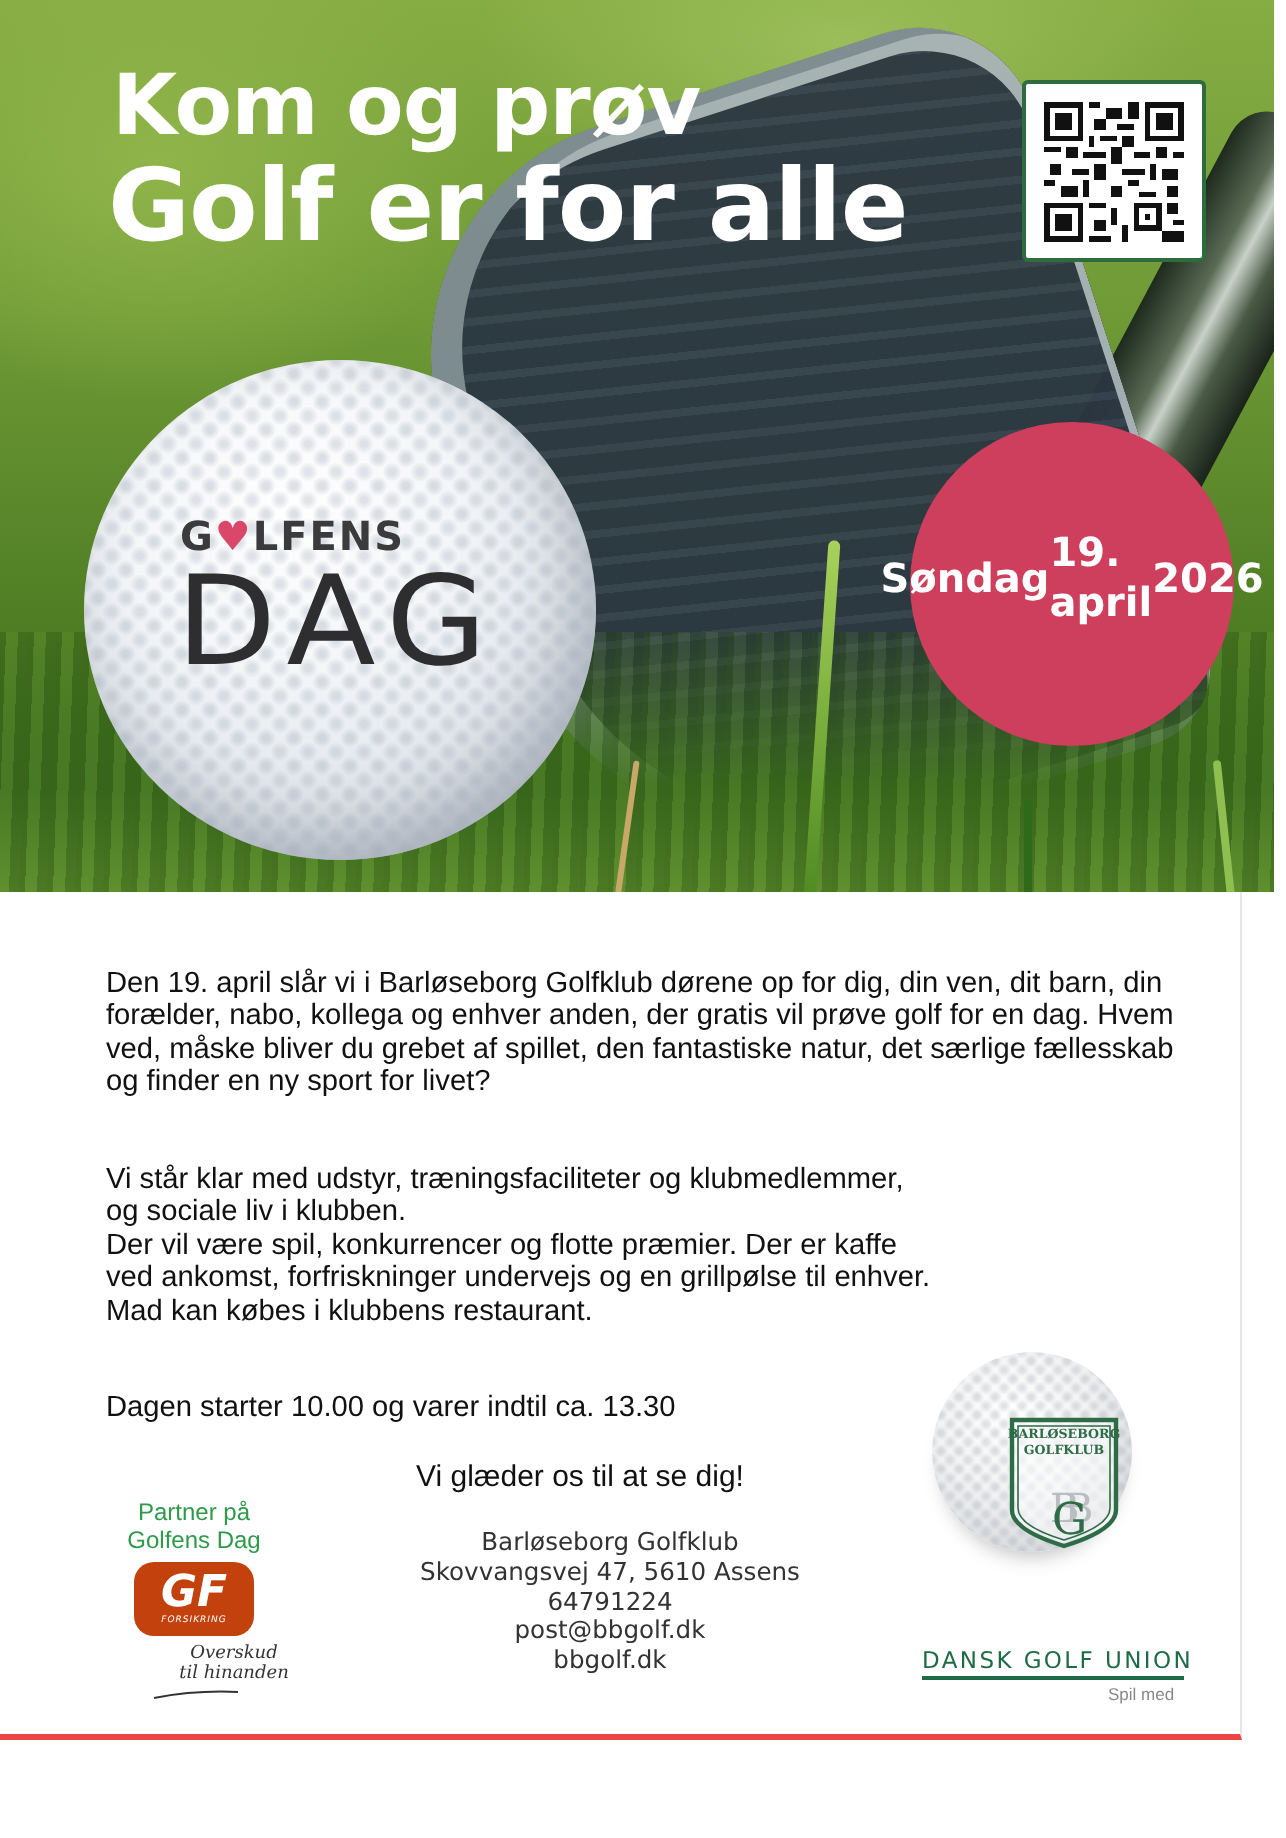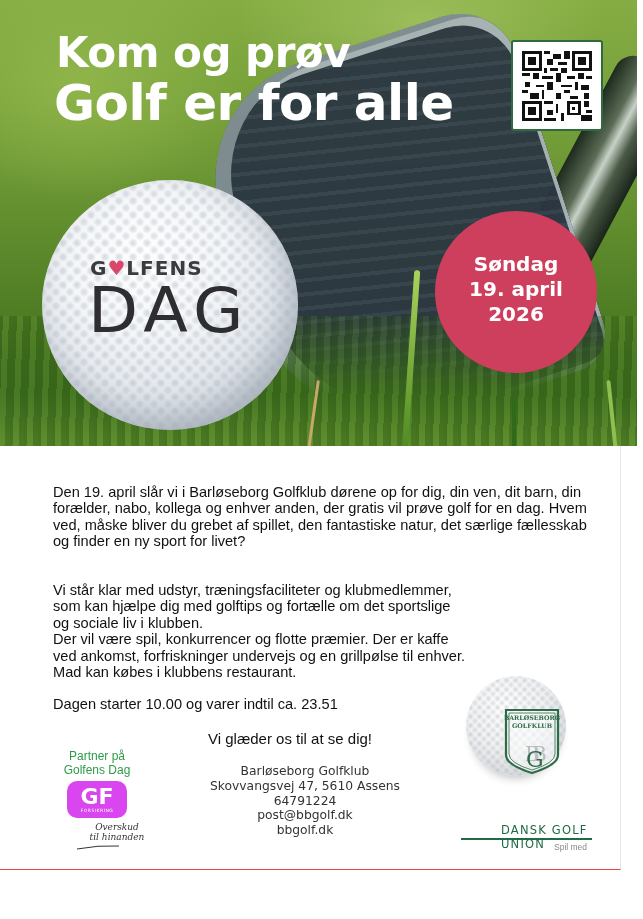--- a/index.html
+++ b/index.html
@@ -1,21 +1,21 @@
 <!DOCTYPE html>
 <html><head>
 <meta charset="utf-8">
 <style>
   * { box-sizing: border-box; margin: 0; padding: 0; }
   html, body { width: 643px; height: 919px; background: #ffffff; overflow: hidden; }
   body { position: relative; font-family: "Liberation Sans", sans-serif; }
 
   .page {
     position: absolute; left: 0; top: 0; width: 621px; height: 870px;
-    background: #ffffff; border-right: 1px solid #e6e6e6; border-bottom: 1px solid #ef4444;
+    background: #ffffff; border-right: 1px solid #e6e6e6; border-bottom: 3px solid #ef4444;
   }
 
   
   .hero {
     position: absolute; left: 0; top: 0; width: 637px; height: 446px; overflow: hidden;
     background:
       radial-gradient(ellipse 260px 120px at 420px 20px, #9bbd5a 0%, rgba(155,189,90,0) 70%),
       radial-gradient(ellipse 220px 160px at 80px 80px, #8fb54a 0%, rgba(143,181,74,0) 75%),
       linear-gradient(180deg, #86ad43 0%, #6f9a36 35%, #4f7d24 70%, #3b6a1a 100%);
   }
@@ -84,23 +84,23 @@
   }
   .logo-heart { color: #d9486a; }
   .logo-dag {
     position: absolute; left: 88px; top: 274px;
     font-family: "DejaVu Sans", sans-serif; font-weight: normal; font-size: 62px; color: #2e2e30;
     letter-spacing: 6px; transform: scaleX(1.05); transform-origin: left;
   }
 
   
   .date-circle {
-    position: absolute; left: 435px; top: 211px; width: 162px; height: 162px; border-radius: 50%;
+    position: absolute; left: 455px; top: 211px; width: 162px; height: 162px; border-radius: 50%;
     background: #cd3f5d;
-    display: flex; flex-direction: column; align-items: center; justify-content: center;
+    display: flex; flex-direction: row; align-items: center; justify-content: center;
     color: #ffffff; font-family: "DejaVu Sans", sans-serif; font-weight: bold; font-size: 20px;
     line-height: 25px; padding-bottom: 6px;
   }
 
   
   .body-text {
     position: absolute; left: 53px; width: 560px;
     font-family: "Liberation Sans", sans-serif; font-size: 14.6px; line-height: 16.4px; color: #111111;
   }
   .p1 { top: 484px; }
@@ -111,22 +111,22 @@
     font-family: "Liberation Sans", sans-serif; font-size: 15px; color: #111111; margin-left: 40px;
   }
 
   
   .partner-label {
     position: absolute; left: 54px; top: 749px; width: 86px; text-align: center;
     font-family: "Liberation Sans", sans-serif; font-size: 12px; line-height: 14px; color: #2f9a4a;
   }
   .gf-logo {
     position: absolute; left: 67px; top: 781px; width: 60px; height: 37px;
-    background: #d946ef; border-radius: 10px;
-    display: flex; flex-direction: column; align-items: center; justify-content: center; color: #fff;
+    background: #c2410c; border-radius: 10px;
+    display: flex; flex-direction: column; align-items: center; justify-content: center; color: #fff; font-style: italic;
   }
   .gf-letters { font-family: "DejaVu Sans", sans-serif; font-weight: bold; font-size: 22px; line-height: 22px; }
   .gf-sub { font-family: "DejaVu Sans", sans-serif; font-size: 4.5px; letter-spacing: 0.5px; line-height: 6px; }
   .gf-tagline {
     position: absolute; left: 87px; top: 822px; width: 60px; text-align: center;
     font-family: "DejaVu Serif", serif; font-style: italic; font-size: 9px; line-height: 10px; color: #333;
   }
   .gf-swoosh { position: absolute; left: 76px; top: 844px; }
 
   
@@ -150,21 +150,21 @@
   }
   .shield {
     position: absolute; left: 503px; top: 707px; width: 58px; height: 68px;
   }
   .shield-text {
     position: absolute; left: 503px; top: 714px; width: 58px; text-align: center;
     font-family: "DejaVu Serif", serif; font-size: 6.3px; line-height: 8px; color: #2e6b47; font-weight: bold;
   }
   .dgu {
     position: absolute; left: 461px; top: 823px;
-    font-family: "DejaVu Sans", sans-serif; font-size: 11.5px; letter-spacing: 1.2px; color: #1f6b45; margin-left: 40px;
+    font-family: "DejaVu Sans", sans-serif; font-size: 11.5px; letter-spacing: 1.2px; color: #1f6b45;
   }
   .dgu-line { position: absolute; left: 461px; top: 838px; width: 131px; height: 2px; background: #1f6b45; }
   .dgu-sub {
     position: absolute; left: 554px; top: 842px;
     font-family: "Liberation Sans", sans-serif; font-size: 8.5px; color: #888888;
   }
 </style>
 </head>
 <body>
 
@@ -249,28 +249,27 @@
   <div class="date-circle">
     <div>Søndag</div>
     <div>19. april</div>
     <div>2026</div>
   </div>
 
   <div class="body-text p1" style="width:545px;">Den 19. april slår vi i Barløseborg Golfklub dørene op for dig, din ven, dit barn, din forælder, nabo, kollega og enhver anden, der gratis vil prøve golf for en dag. Hvem ved, måske bliver du grebet af spillet, den fantastiske natur, det særlige fællesskab og finder en ny sport for livet?</div>
 
   <div class="body-text p2">
     <div>Vi står klar med udstyr, træningsfaciliteter og klubmedlemmer,</div>
-    <div>som kan hjælpe dig med golftips og fortælle om det sportslige</div>
     <div>og sociale liv i klubben.</div>
     <div>Der vil være spil, konkurrencer og flotte præmier. Der er kaffe</div>
     <div>ved ankomst, forfriskninger undervejs og en grillpølse til enhver.</div>
     <div>Mad kan købes i klubbens restaurant.</div>
   </div>
 
-  <div class="body-text p3">Dagen starter 10.00 og varer indtil ca. 23.51</div>
+  <div class="body-text p3">Dagen starter 10.00 og varer indtil ca. 13.30</div>
   <div class="greeting">Vi glæder os til at se dig!</div>
 
   <div class="partner-label">
     <div>Partner på</div>
     <div>Golfens Dag</div>
   </div>
   <div class="gf-logo">
     <div class="gf-letters">GF</div>
     <div class="gf-sub">FORSIKRING</div>
   </div>

